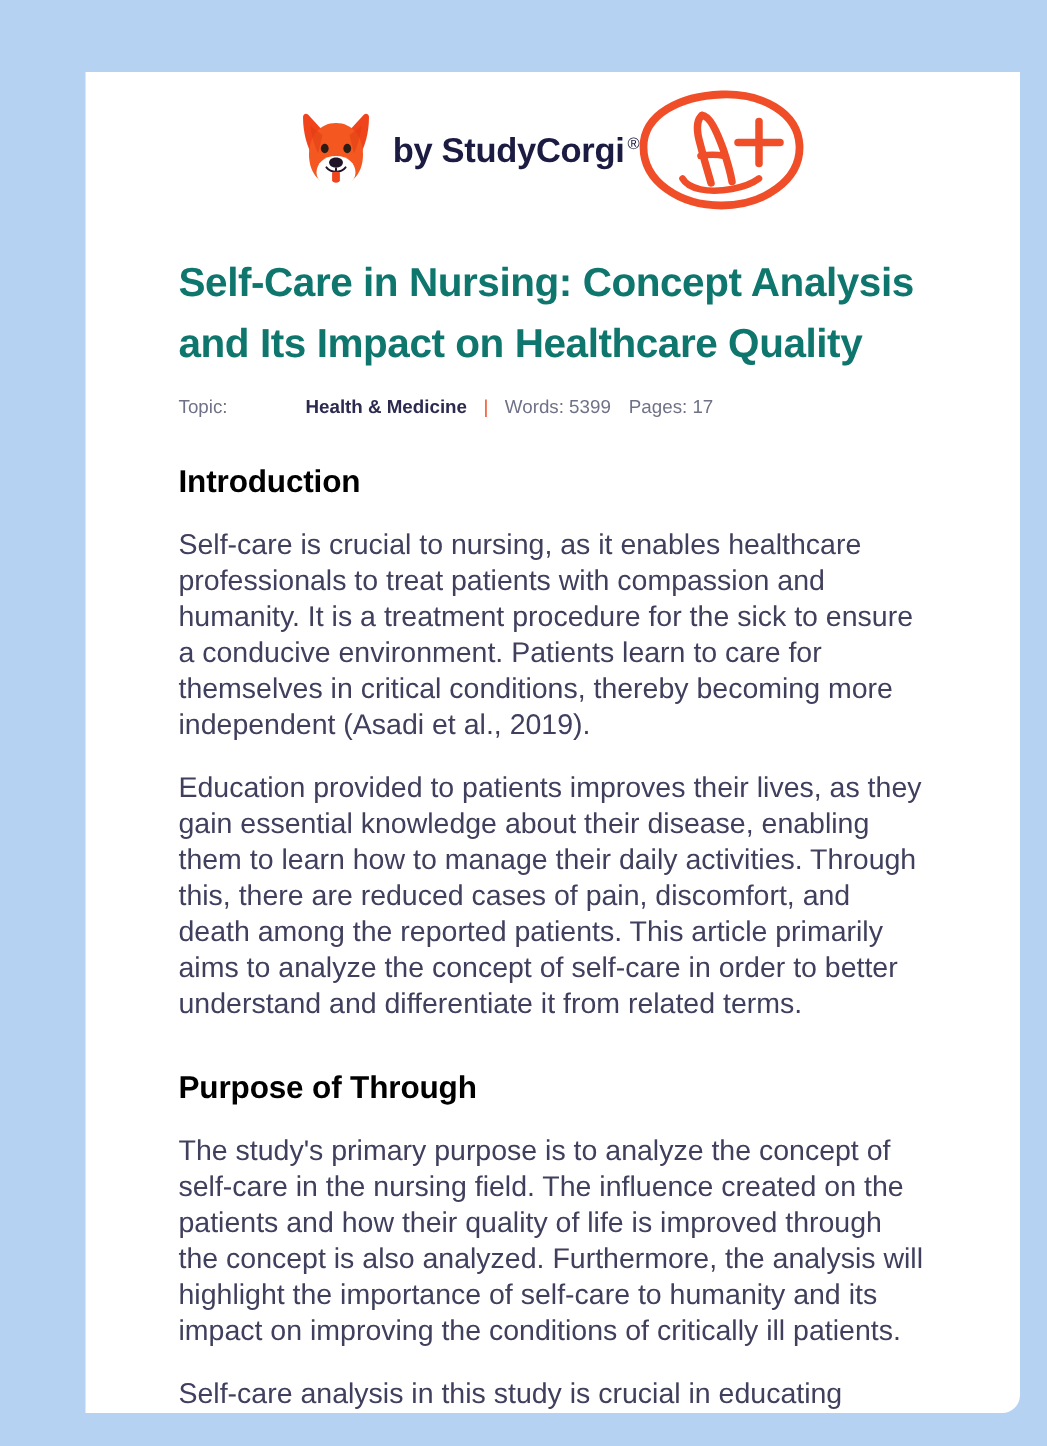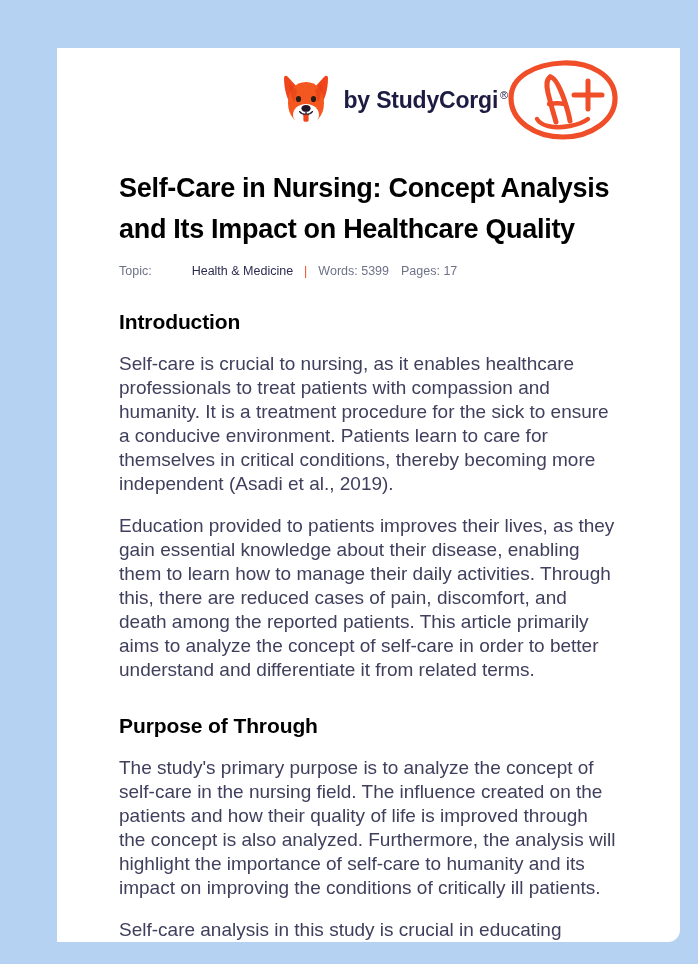--- a/index.html
+++ b/index.html
@@ -30,21 +30,21 @@
     height: 894px;
     background: #ffffff;
     border-bottom-right-radius: 12px;
     overflow: hidden;
   }
 
   
   .header {
     display: flex;
     align-items: center;
-    justify-content: flex-end;
+    justify-content: center;
     height: 104px;
     padding: 0 62px 0 62px;
     box-sizing: border-box;
   }
 
   .brand {
     display: flex;
     align-items: center;
     gap: 15px;
   }
@@ -80,40 +80,40 @@
     flex: 0 0 auto;
   }
 
   
   .doc-title {
     margin: 16px 0 0 0;
     padding: 0 62px;
     font-size: 27px;
     line-height: 41px;
     font-weight: bold;
-    color: #000000;
+    color: #0f766e;
     letter-spacing: -0.3px;
   }
 
   
   .meta {
     padding: 0 62px;
     margin-top: 15px;
     font-size: 12.5px;
     color: #6f7287;
     display: flex;
     align-items: flex-start;
     flex-wrap: wrap;
     line-height: 1;
   }
   .meta-label { color: #6f7287; }
   .meta-topic {
     color: #2c2a4f;
-    font-weight: normal;
-    margin-left: 4px;
+    font-weight: bold;
+    margin-left: 16px;
     padding-left: 36px;
   }
   .meta-sep {
     color: #f05024;
     margin: 0 11px;
   }
   .meta-words { color: #6f7287; }
   .meta-pages { color: #6f7287; margin-left: 12px; }
 
   

